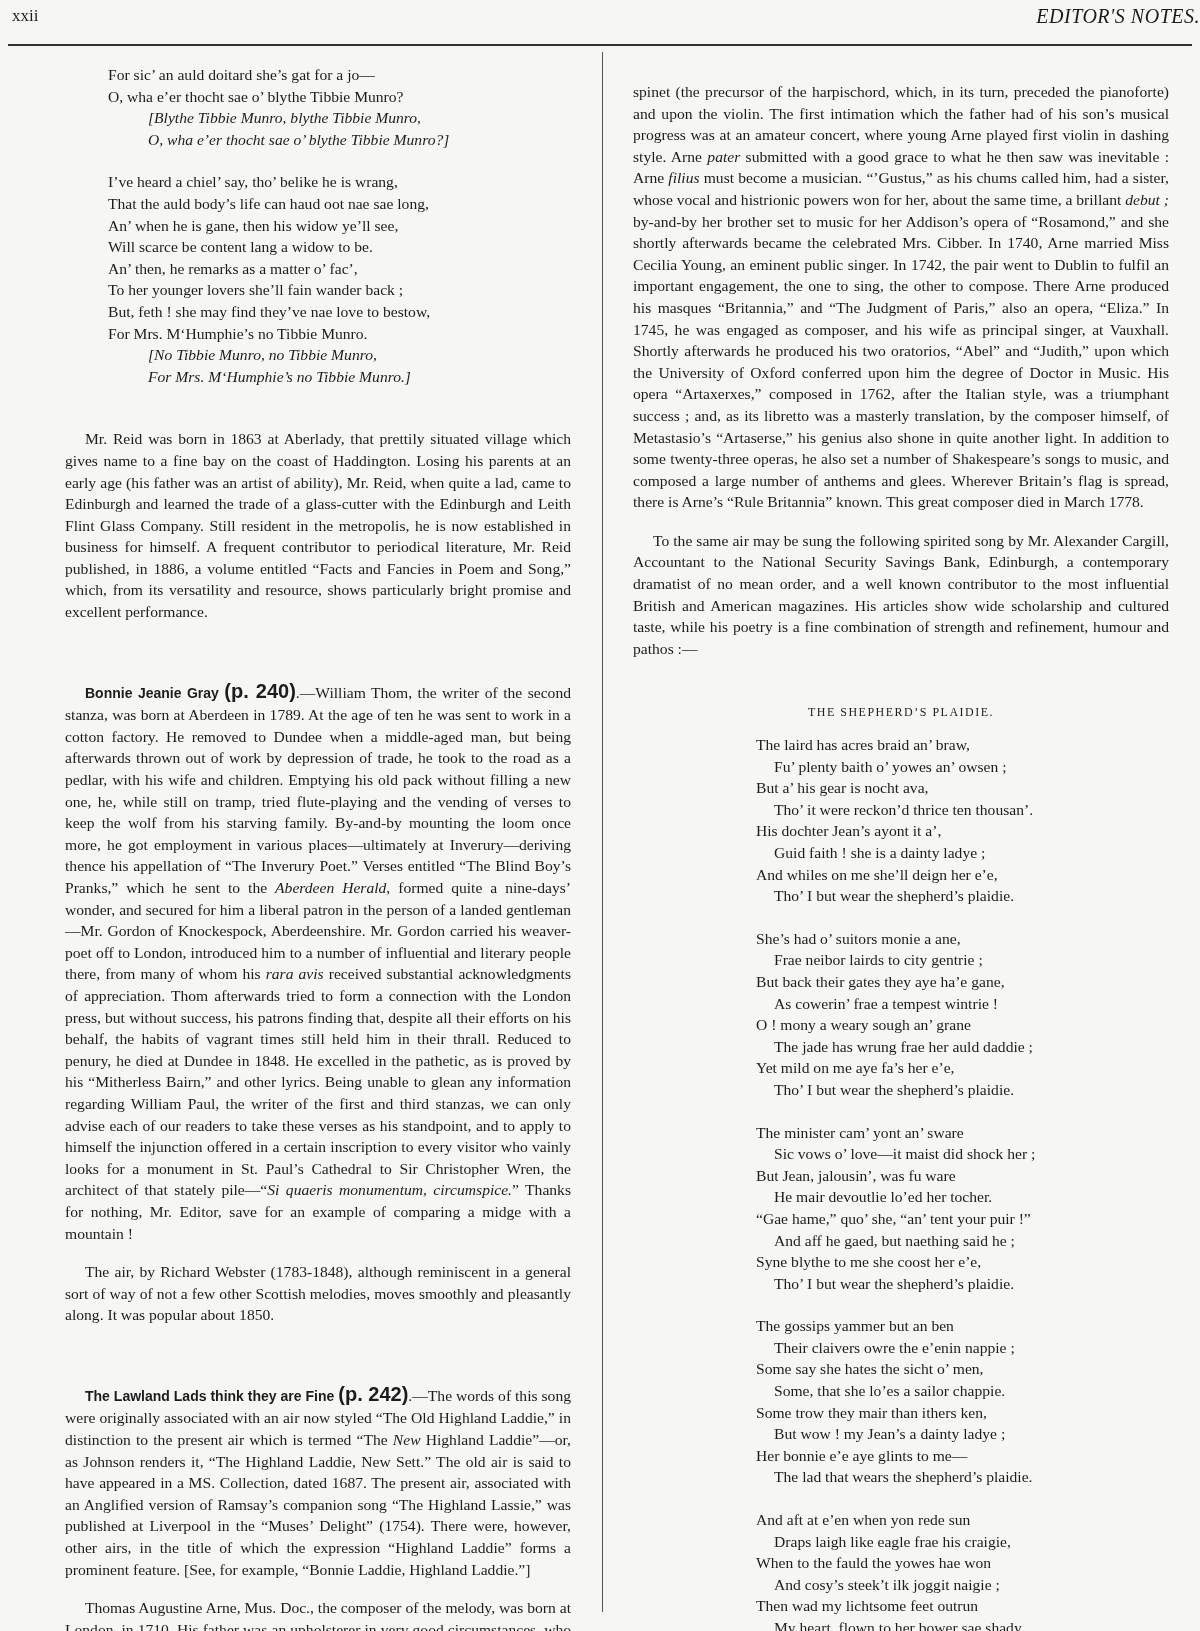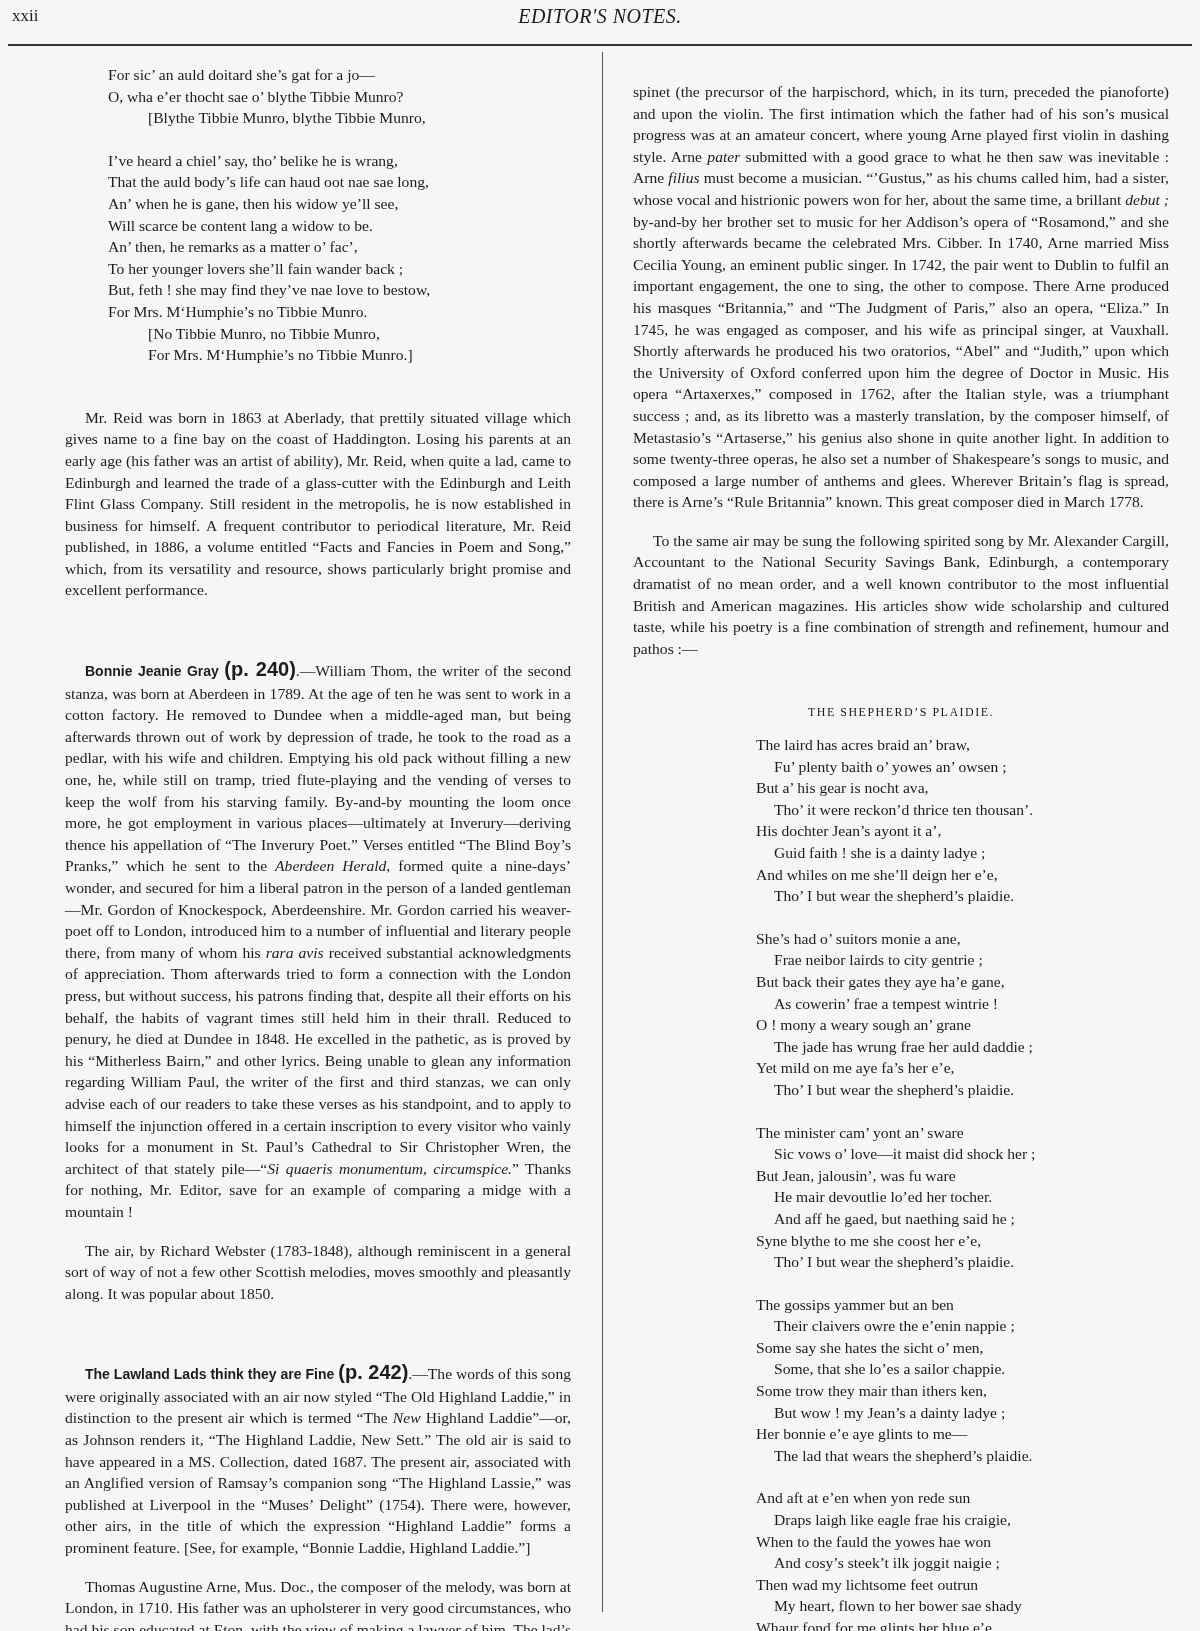--- a/index.html
+++ b/index.html
@@ -6,40 +6,40 @@
     body {
       width: 1200px; height: 1631px; overflow: hidden;
       background: #f6f6f4;
       color: #1c1c1c;
       font-family: "Liberation Serif", "DejaVu Serif", serif;
       position: relative;
     }
     .page-header { position: absolute; left: 0; top: 0; width: 1200px; height: 50px; }
     .page-number { position: absolute; left: 12px; top: 6px; font-size: 17px; }
     .running-title {
-      position: absolute; left: 0; width: 1200px; top: 5px; text-align: center;
+      position: absolute; left: 0; width: 1200px; top: 5px; text-align: right;
       font-style: italic; font-size: 20px; letter-spacing: 0.5px;
     }
     .header-rule {
       position: absolute; left: 8px; top: 44px; width: 1184px; height: 0;
       border-top: 2px solid #333;
     }
     .column-rule {
       position: absolute; left: 602px; top: 52px; height: 1560px; width: 0;
       border-left: 1px solid #555;
     }
     .col { position: absolute; font-size: 15.6px; line-height: 21.6px; }
     .col-left { left: 48px; top: 64px; width: 540px; }
     .col-right { left: 616px; top: 64px; width: 570px; }
     p { margin: 17px; text-align: justify; }
     p.indent { text-indent: 20px; }
     .verse { margin: 0; }
     .verse .line { display: block; white-space: nowrap; }
     .verse .line.indent { padding-left: 18px; }
-    .verse .line.refrain { padding-left: 40px; }
+    .verse .line.refrain { padding-left: 40px; font-style: italic; }
     .poem1 { margin-left: 60px; }
     .stanza-gap { height: 21px; }
     .section-gap { height: 20px; }
     .heading {
       font-family: "Liberation Sans", "DejaVu Sans", sans-serif;
       font-weight: bold; font-size: 14px;
     }
     .heading-page { font-family: "Liberation Sans", "DejaVu Sans", sans-serif; font-weight: bold; font-size: 20px; }
     .poem-title {
       text-align: center; letter-spacing: 1.5px; font-size: 12px; margin: 0 0 10px 0;
@@ -55,20 +55,21 @@
   <div class="running-title">EDITOR'S NOTES.</div>
   <div class="header-rule"></div>
 </div>
 <div class="column-rule"></div>
 
 <div class="col col-left">
   <div class="verse poem1">
     <span class="line">For sic’ an auld doitard she’s gat for a jo—</span>
     <span class="line">O, wha e’er thocht sae o’ blythe Tibbie Munro?</span>
     <span class="line refrain">[Blythe Tibbie Munro, blythe Tibbie Munro,</span>
+    <span class="line refrain">O, wha e’er thocht sae o’ blythe Tibbie Munro?]</span>
     <div class="stanza-gap"></div>
     <span class="line">I’ve heard a chiel’ say, tho’ belike he is wrang,</span>
     <span class="line">That the auld body’s life can haud oot nae sae long,</span>
     <span class="line">An’ when he is gane, then his widow ye’ll see,</span>
     <span class="line">Will scarce be content lang a widow to be.</span>
     <span class="line">An’ then, he remarks as a matter o’ fac’,</span>
     <span class="line">To her younger lovers she’ll fain wander back ;</span>
     <span class="line">But, feth ! she may find they’ve nae love to bestow,</span>
     <span class="line">For Mrs. M‘Humphie’s no Tibbie Munro.</span>
     <span class="line refrain">[No Tibbie Munro, no Tibbie Munro,</span>
@@ -115,20 +116,21 @@
       <span class="line indent">The jade has wrung frae her auld daddie ;</span>
       <span class="line">Yet mild on me aye fa’s her e’e,</span>
       <span class="line indent">Tho’ I but wear the shepherd’s plaidie.</span>
     </div>
     <div class="stanza-gap"></div>
     <div>
       <span class="line">The minister cam’ yont an’ sware</span>
       <span class="line indent">Sic vows o’ love—it maist did shock her ;</span>
       <span class="line">But Jean, jalousin’, was fu ware</span>
       <span class="line indent">He mair devoutlie lo’ed her tocher.</span>
+      <span class="line">“Gae hame,” quo’ she, “an’ tent your puir !”</span>
       <span class="line indent">And aff he gaed, but naething said he ;</span>
       <span class="line">Syne blythe to me she coost her e’e,</span>
       <span class="line indent">Tho’ I but wear the shepherd’s plaidie.</span>
     </div>
     <div class="stanza-gap"></div>
     <div>
       <span class="line">The gossips yammer but an ben</span>
       <span class="line indent">Their claivers owre the e’enin nappie ;</span>
       <span class="line">Some say she hates the sicht o’ men,</span>
       <span class="line indent">Some, that she lo’es a sailor chappie.</span>

